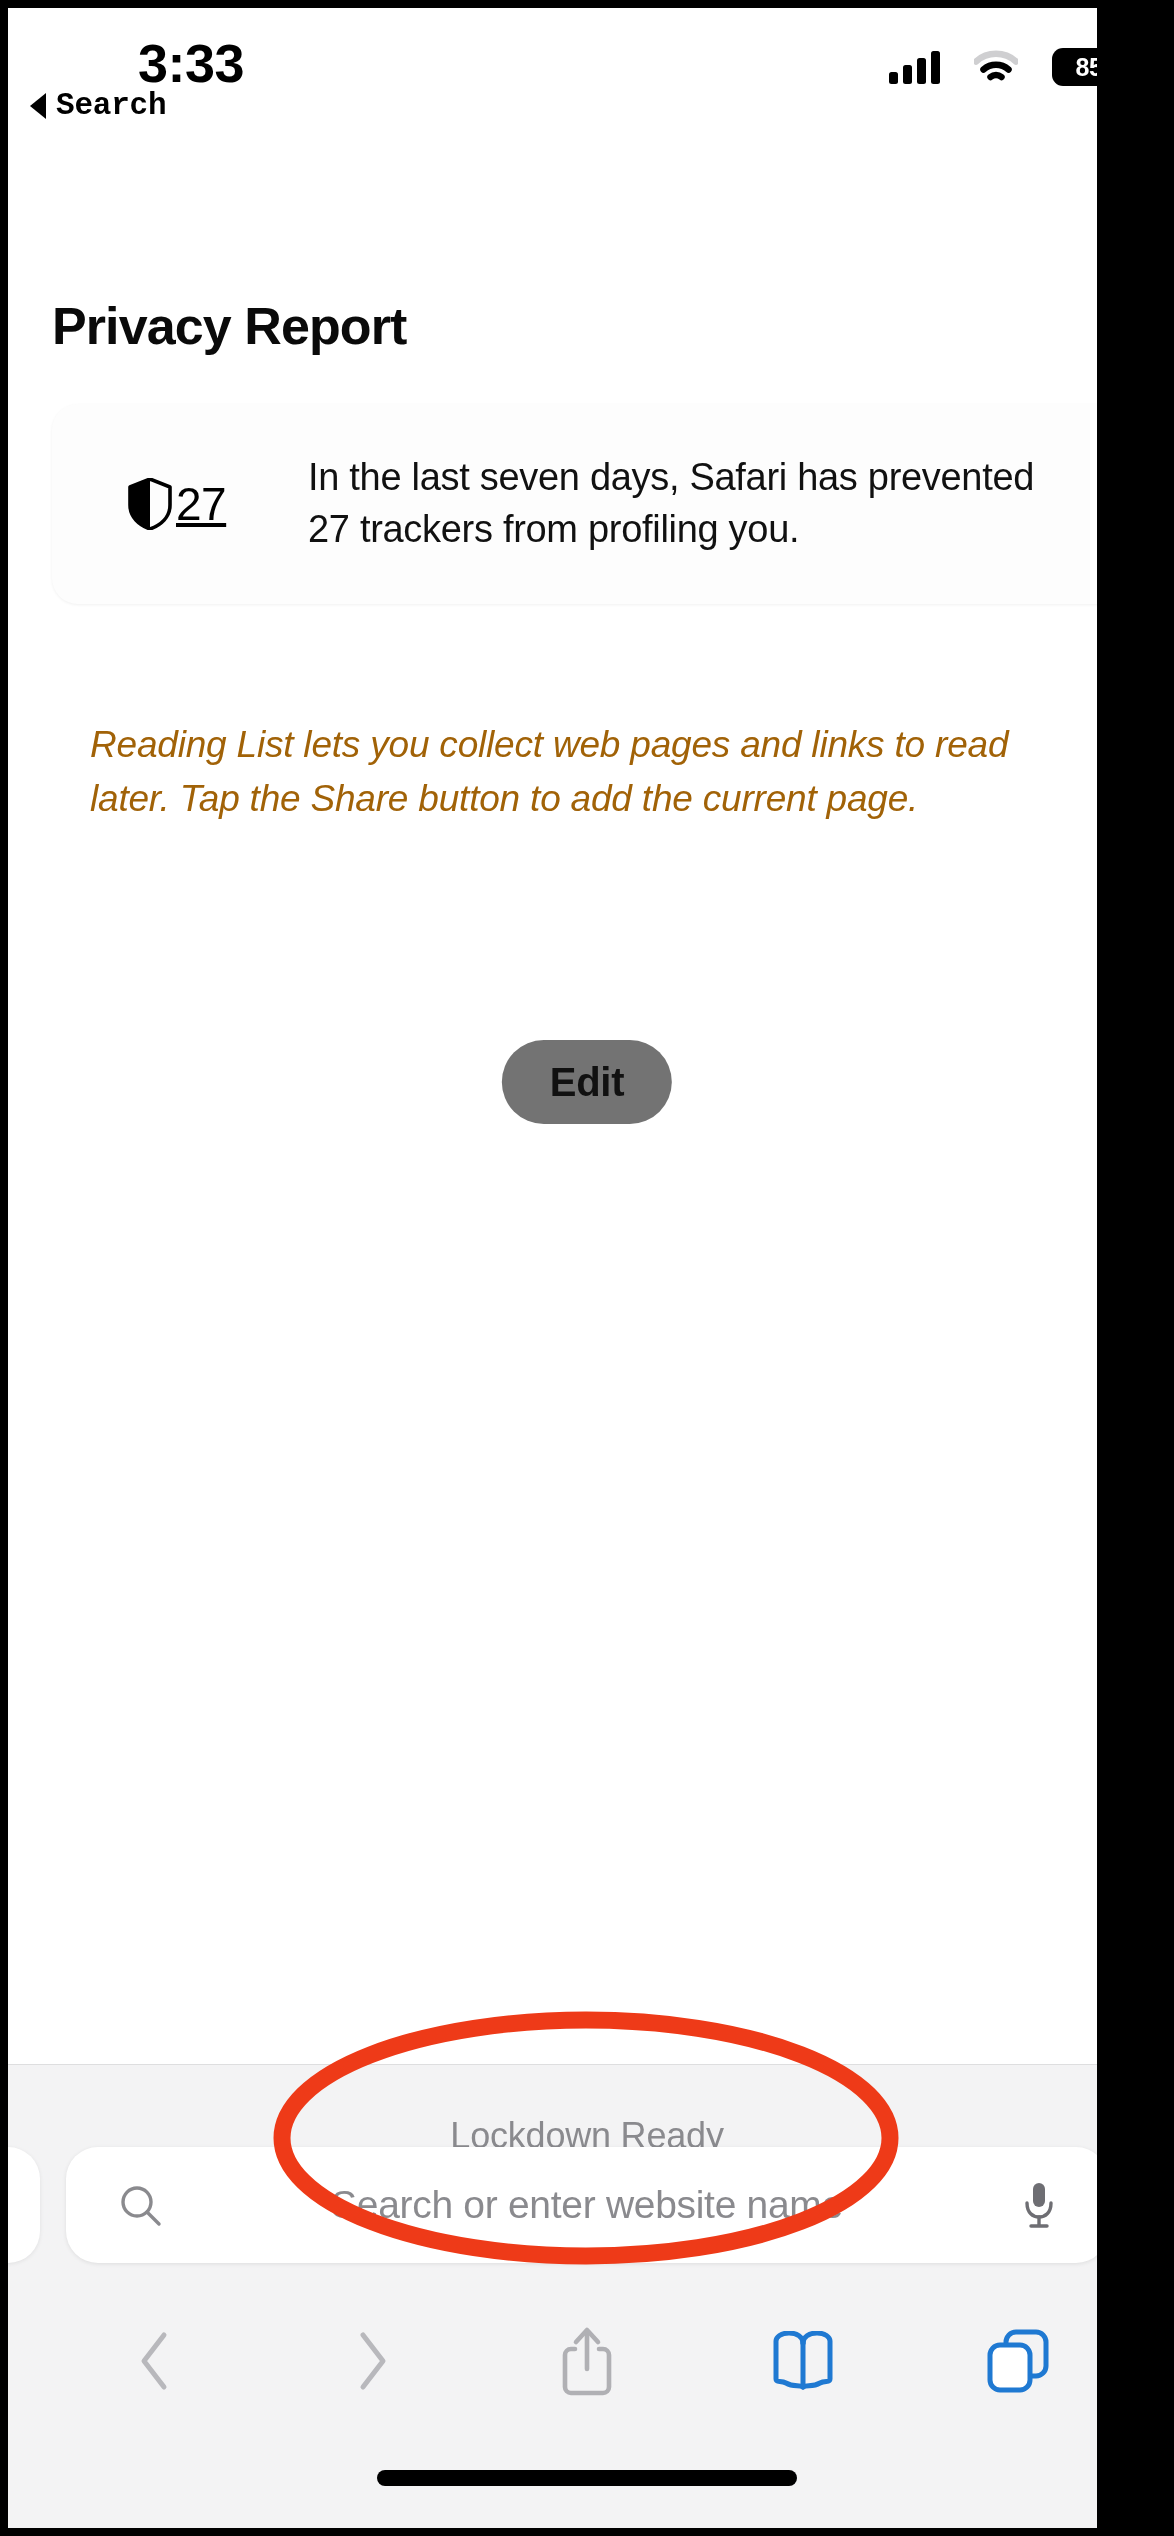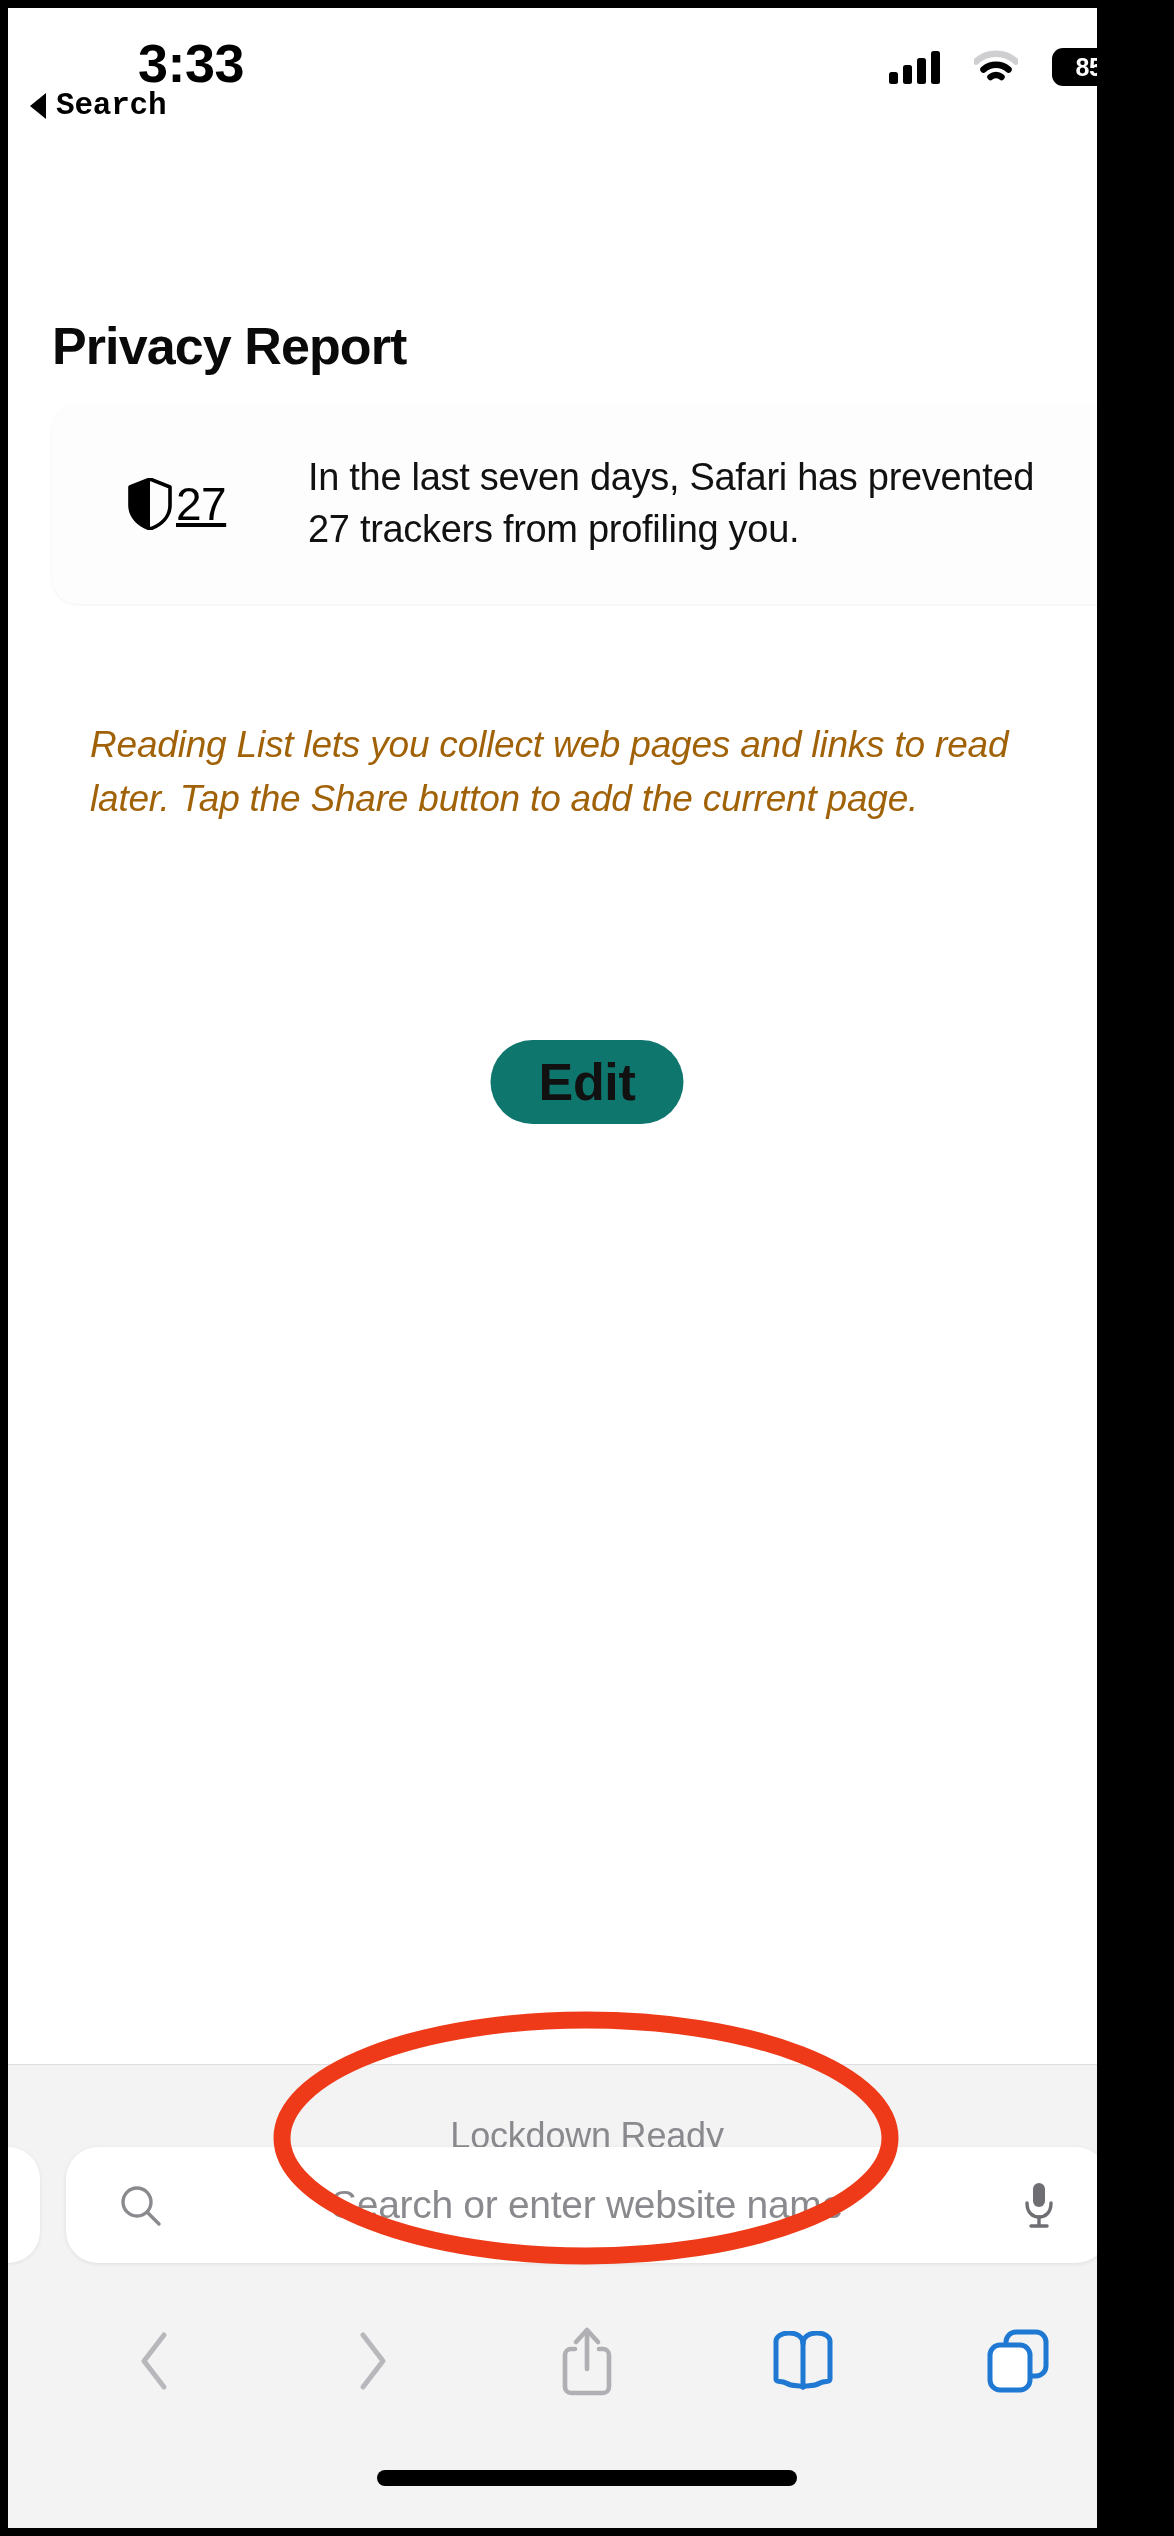--- a/index.html
+++ b/index.html
@@ -88,21 +88,21 @@
     position:absolute; top:104px; left:8px;
     width:1158px; height:1968px;
     background:#fff;
     z-index:10;
   }
 
   .section-title {
     font-size:52px; font-weight:700; color:#0a0a0a;
     letter-spacing:-0.9px;
   }
-  #privacy-title { position:absolute; left:44px; top:192px;margin-top:20px; }
+  #privacy-title { position:absolute; left:44px; top:192px; }
 
   #privacy-card {
     position:absolute; left:44px; top:300px;
     width:1072px; height:200px;
     background:#fdfdfd; border-radius:26px;
     box-shadow:0 1px 3px rgba(0,0,0,0.06);
     display:flex; align-items:center;
   }
   #tracker-stat {
     position:absolute; left:76px; top:50%;
@@ -127,23 +127,23 @@
     position:absolute; left:82px; top:614px;
     width:1000px;
     font-size:37px; line-height:1.45; color:#a16207;
     letter-spacing:-0.2px;
     font-style:italic;
   }
 
   #edit-button {
     position:absolute; left:50%; top:936px;
     transform:translateX(-50%);
-    background:#0f766e; border:none; border-radius:42px;
+    background:#737373; border:none; border-radius:42px;
     padding:0 48px; height:84px;
-    font-family:inherit; font-size:52px; font-weight:600;
+    font-family:inherit; font-size:40px; font-weight:600;
     color:#111; letter-spacing:-0.3px; cursor:pointer;
   }
 
   
   #bottom-bar {
     position:absolute; left:8px; bottom:8px;
     width:1158px; height:464px;
     background:#f3f3f4;
     border-top:1px solid #dededf;
     z-index:15;

